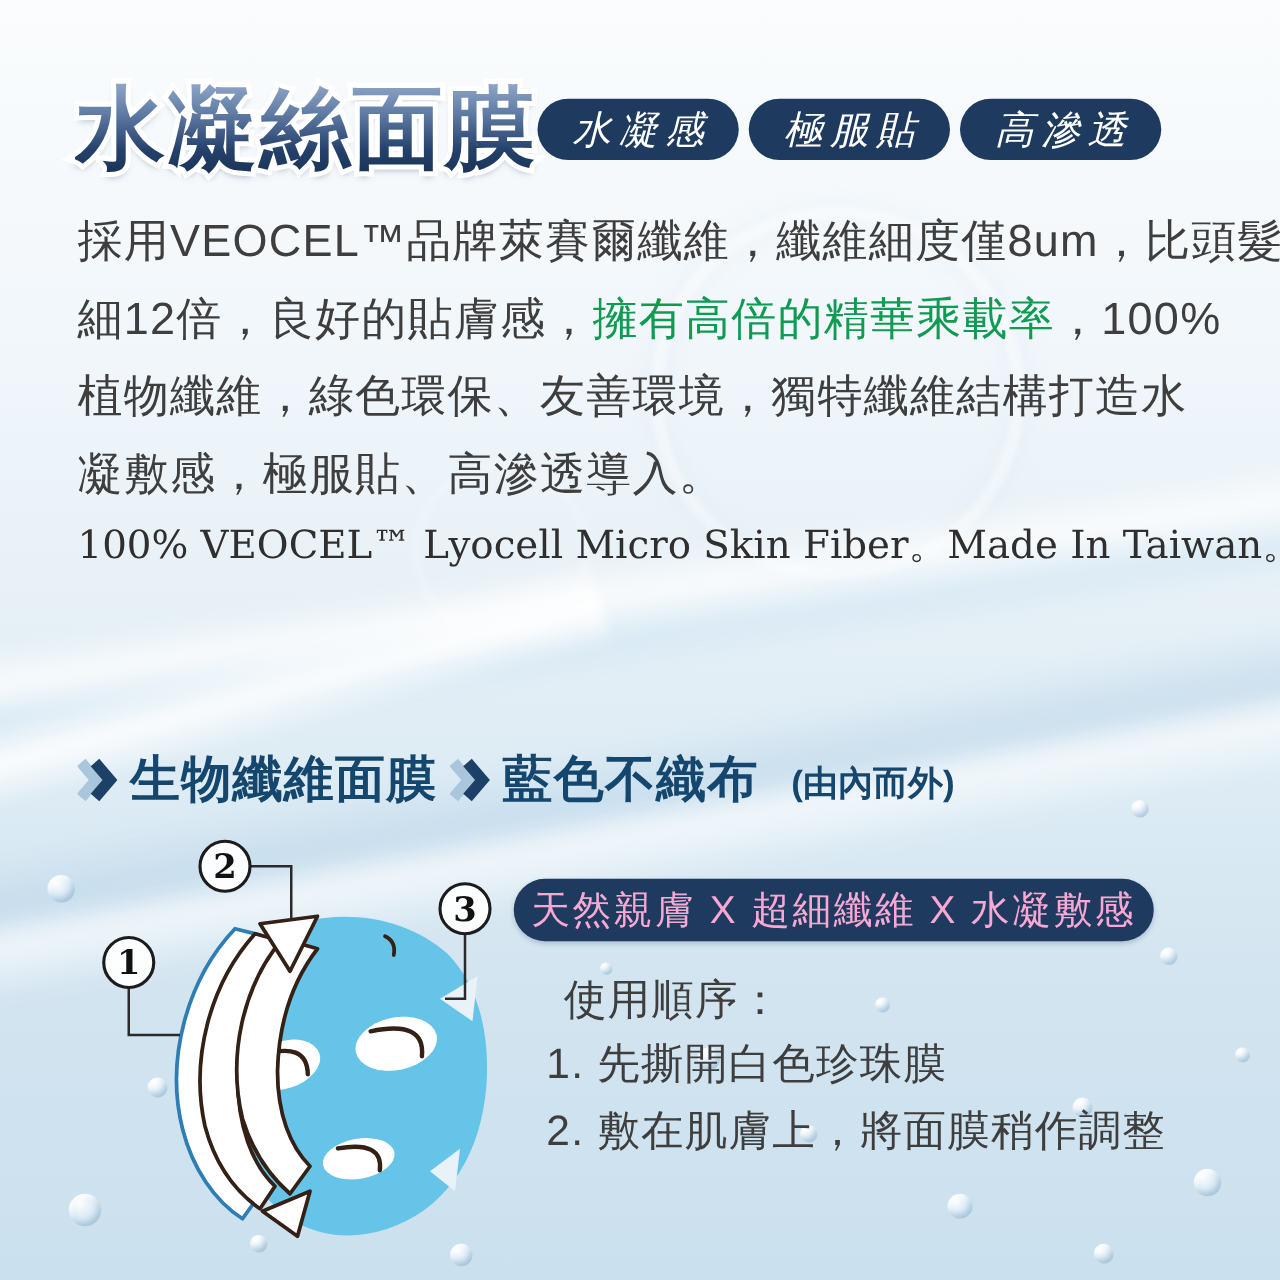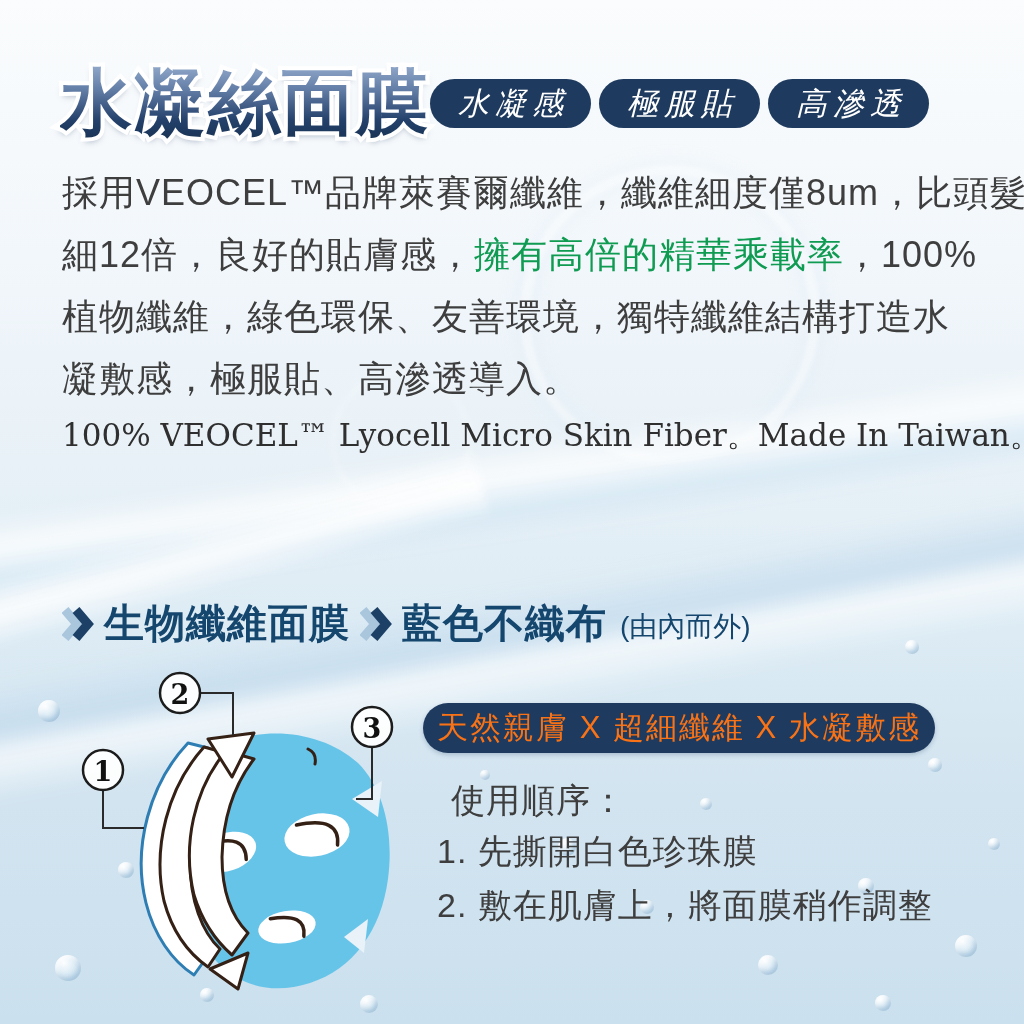--- a/index.html
+++ b/index.html
@@ -43,26 +43,26 @@
       letter-spacing:5px;color:#1d3f63;white-space:nowrap;}
   @supports ((-webkit-background-clip:text) or (background-clip:text)){
     .hero-title .fill{background-image:linear-gradient(180deg,#9db3d2 0%,#647fa8 35%,#24416b 72%,#16304f 100%);
         -webkit-background-clip:text;background-clip:text;color:transparent;}
     .section-title{background-image:linear-gradient(180deg,#8aa6c4 0%,#46688e 45%,#1c3f63 100%);
         -webkit-background-clip:text;background-clip:text;color:transparent;}
   }
   .layer-flow{position:absolute;left:62px;top:596px;display:flex;align-items:center;gap:10px;white-space:nowrap;}
   .layer-flow .layer{font-size:40px;font-weight:bold;color:#14466e;letter-spacing:1px;}
   .layer-flow .chev{width:32px;height:40px;flex:0 0 auto;}
-  .layer-flow .note{font-size:28px;font-weight:normal;color:#14466e;margin-left:3px;padding-top:6px;}
+  .layer-flow .note{font-size:28px;font-weight:bold;color:#14466e;margin-left:16px;padding-top:6px;}
   
   .diagram{position:absolute;left:70px;top:655px;width:370px;height:360px;}
   
-  .banner{position:absolute;left:423px;top:703px;width:512px;height:50px;border-radius:26px;
-      background:#1e3a5e;color:#f97316;font-size:31px;letter-spacing:2px;
+  .banner{position:absolute;left:411px;top:703px;width:512px;height:50px;border-radius:26px;
+      background:#1e3a5e;color:#f9a8d4;font-size:31px;letter-spacing:2px;
       display:flex;align-items:center;justify-content:center;white-space:nowrap;
       box-shadow:0 2px 4px rgba(40,70,110,.25);}
   .usage{position:absolute;left:437px;top:780px;color:#3e3e3e;font-size:34px;letter-spacing:1px;white-space:nowrap;}
   .usage .uhead{padding-left:14px;height:40px;line-height:40px;margin-bottom:12px;}
   .usage .ustep{height:38px;line-height:38px;margin-bottom:16px;}
 </style>
 </head>
 <body>
 
 <div class="canvas">

